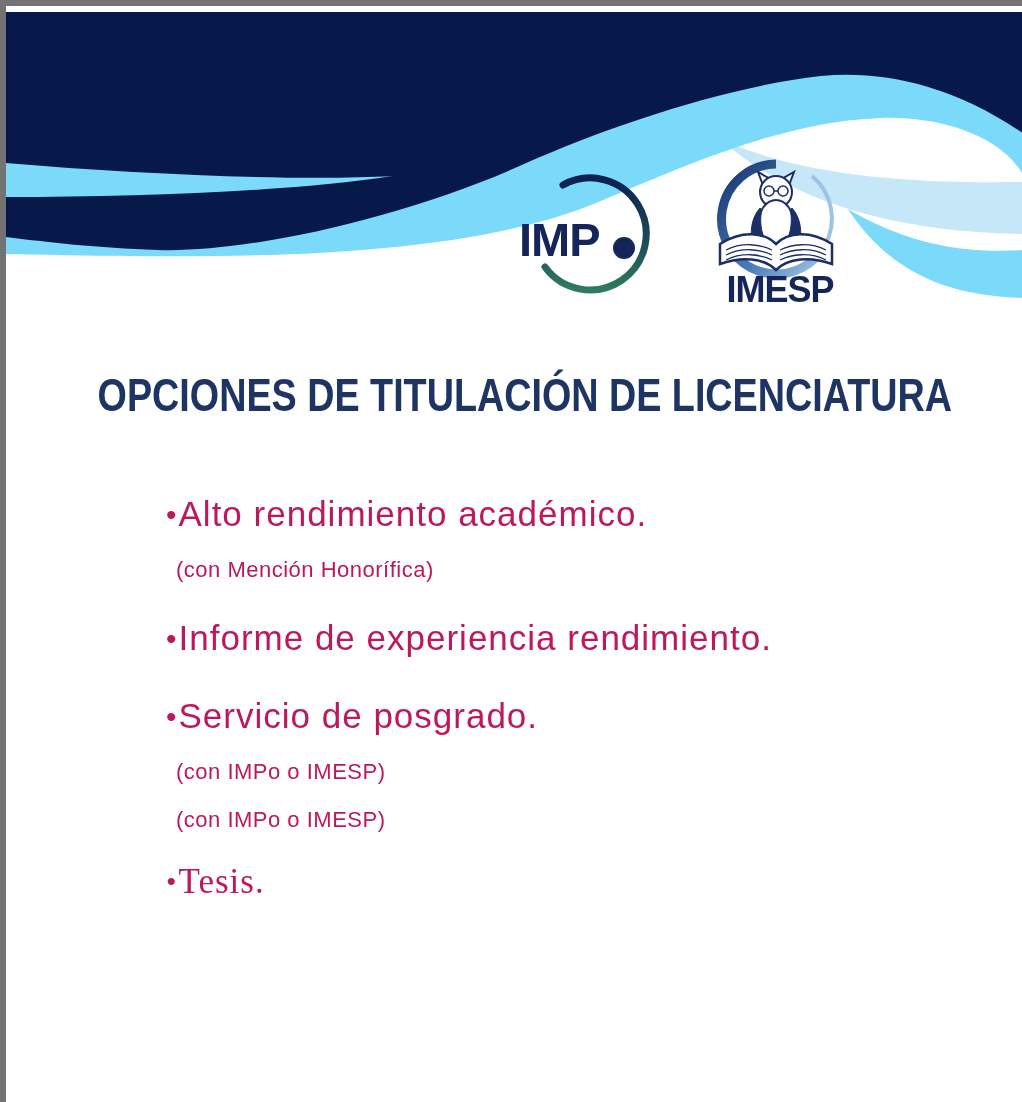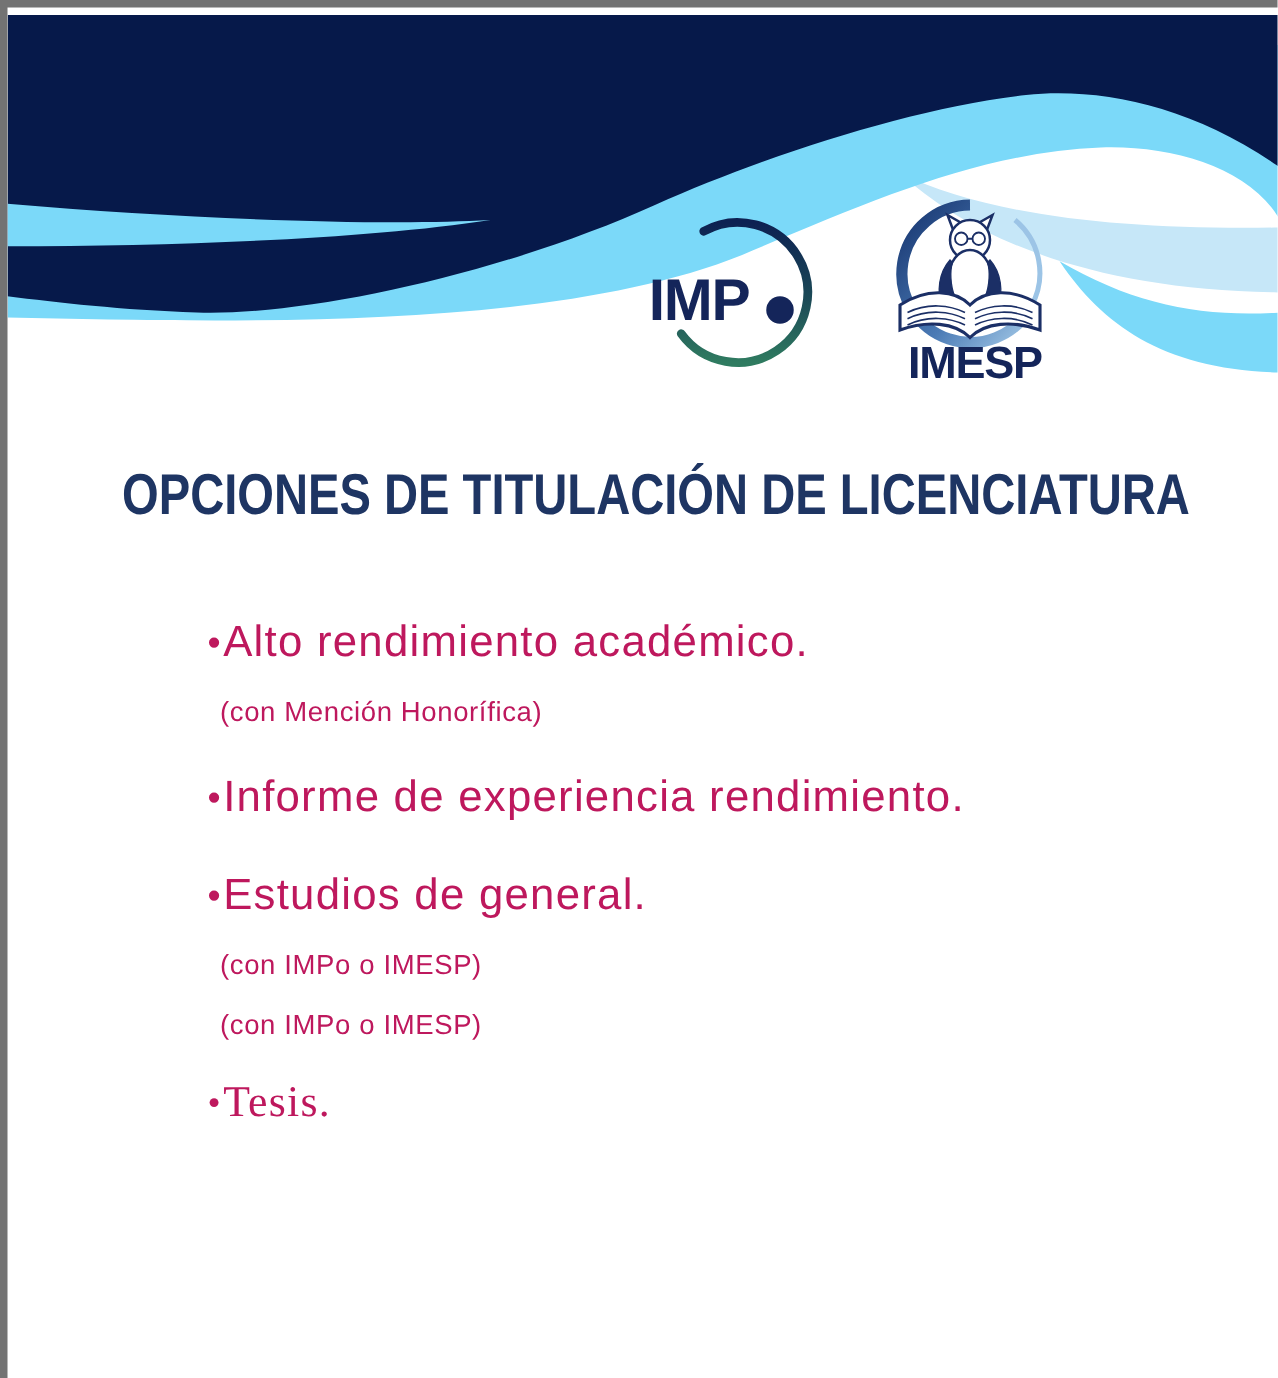--- a/index.html
+++ b/index.html
@@ -135,21 +135,21 @@
       <div class="note">(con Mención Honorífica)</div>
     </div>
 
 
 
     <div class="item m4">
       <div class="main"><span class="bullet">•</span><span>Informe de experiencia rendimiento.</span></div>
     </div>
 
     <div class="item m5">
-      <div class="main"><span class="bullet">•</span><span>Estudios de general.</span></div>
+      <div class="main"><span class="bullet">•</span><span>Servicio de posgrado.</span></div>
       <div class="note">(con IMPo o IMESP)</div>
     </div>
 
     <div class="item m6">
       <div class="note">(con IMPo o IMESP)</div>
     </div>
 
     <div class="item m7">
       <div class="main"><span class="bullet">•</span><span>Tesis.</span></div>
     </div>

